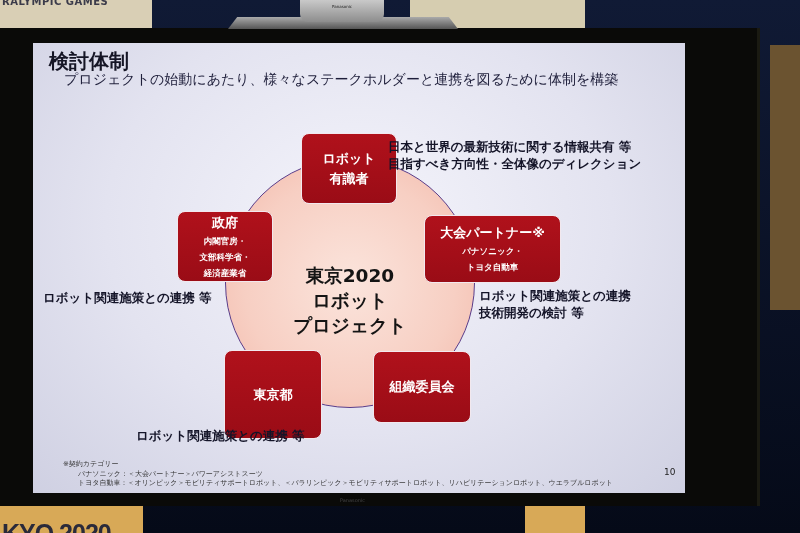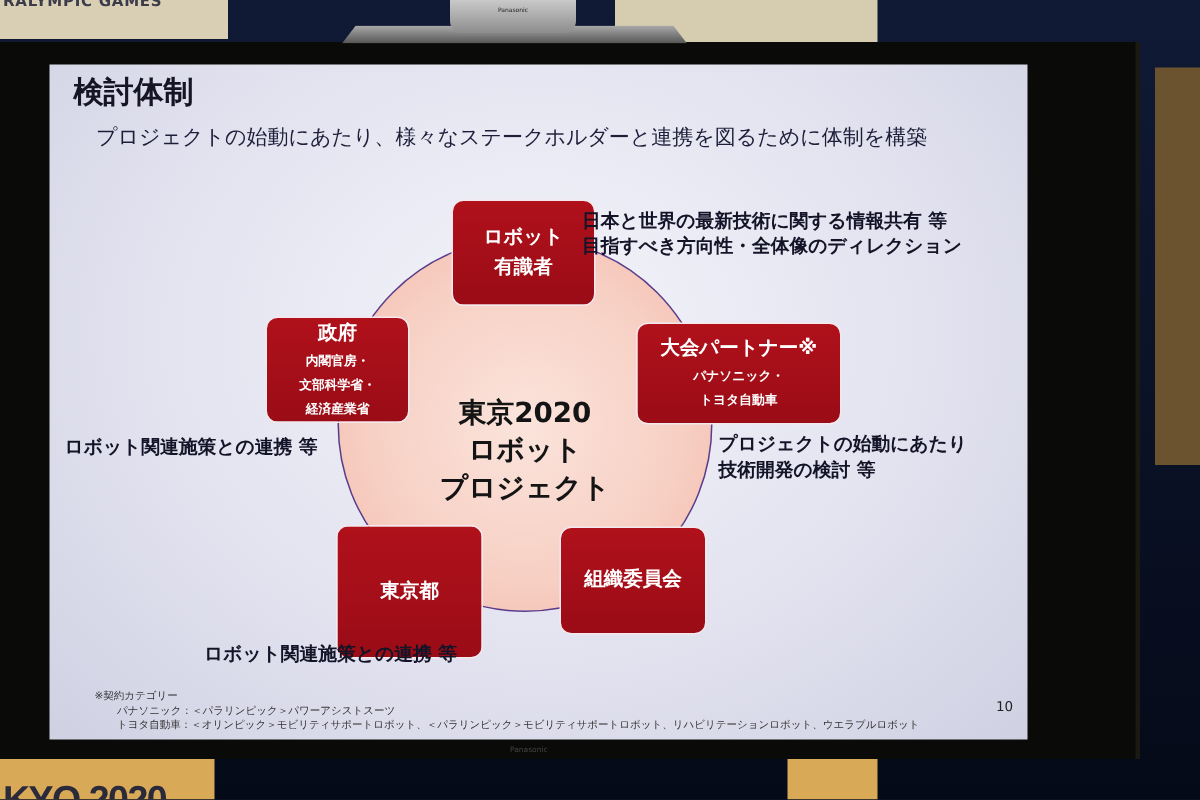--- a/index.html
+++ b/index.html
@@ -1,35 +1,35 @@
 <!DOCTYPE html>
 <html><head>
 <meta charset="utf-8">
 <style>
   * { box-sizing: border-box; margin: 0; padding: 0; }
   html, body { width: 800px; height: 533px; overflow: hidden; background: #0b1630; font-family: "DejaVu Sans", sans-serif; }
   .scene { position: relative; width: 800px; height: 533px; background: linear-gradient(#101a35, #050a18); }
-  .bg-panel-left { position: absolute; left: 0; top: 0; width: 152px; height: 26px; background: #d9cfb5; text-align: right; }
+  .bg-panel-left { position: absolute; left: 0; top: 0; width: 152px; height: 42px; background: #d9cfb5; text-align: right; }
   .bg-panel-left-text { position: absolute; left: 2px; top: -4px; font-size: 10px; color: #3b3b4a; letter-spacing: 0.5px; font-weight: bold; }
   .bg-panel-right { position: absolute; left: 410px; top: 0; width: 175px; height: 32px; background: #d6cdb0; }
   .camera { position: absolute; left: 228px; top: 0; width: 230px; height: 42px; }
   .cam-body { position: absolute; left: 72px; top: 0; width: 84px; height: 22px; background: linear-gradient(#c9c9c9, #8d8d8d); border-radius: 0 0 8px 8px; }
   .cam-brand { position: absolute; left: 0; right: 0; top: 4px; text-align: center; font-size: 4px; color: #222; }
   .cam-base { position: absolute; left: 0; top: 17px; width: 230px; height: 12px; background: linear-gradient(#aaa, #555); clip-path: polygon(4% 0, 96% 0, 100% 100%, 0 100%); }
   .monitor { position: absolute; left: 0; top: 28px; width: 760px; height: 478px; background: #0a0a08; border-right: 3px solid #1a1a12; }
   .monitor-brand { position: absolute; left: 340px; bottom: 3px; font-size: 5px; color: #444; }
   .bg-right-gold { position: absolute; left: 770px; top: 45px; width: 30px; height: 265px; background: #6b5330; }
   .bottom-left-panel { position: absolute; left: 0; top: 502px; width: 143px; height: 31px; background: #d8a957; }
   .bottom-left-text { position: absolute; left: 2px; top: 17px; font-size: 25px; font-weight: bold; color: #2a2a3a; letter-spacing: -1px; font-family: "Liberation Sans", sans-serif; }
   .bottom-right-panel { position: absolute; left: 525px; top: 502px; width: 60px; height: 31px; background: #d8a957; }
 
   .screen { position: absolute; left: 33px; top: 43px; width: 652px; height: 450px;
     background: radial-gradient(ellipse at 50% 40%, #f4f4fb 0%, #e3e3f0 55%, #cfd0e2 100%); overflow: hidden; }
   .slide-title { position: absolute; left: 16px; top: 5px; font-size: 20px; font-weight: bold; color: #151525; }
-  .slide-subtitle { position: absolute; left: 31px; top: 40px; font-size: 14px; color: #1e1e3a; }
+  .slide-subtitle { position: absolute; left: 31px; top: 28px; font-size: 14px; color: #1e1e3a; }
 
   .circle { position: absolute; left: 192px; top: 115px; width: 250px; height: 250px; border-radius: 50%;
     background: radial-gradient(circle at 50% 50%, #fbe4dc 0%, #f7cfc3 60%, #f2b7a8 100%); border: 1.5px solid #5a3d8a; }
   .center-label { position: absolute; left: 217px; top: 208px; width: 200px; text-align: center; font-size: 18.5px; font-weight: bold; color: #141414; line-height: 25px; margin-top: 12px; }
 
   .node { position: absolute; border-radius: 8px; background: linear-gradient(#b0111b, #9a0c16);
     border: 1.5px solid #f2e8ee; color: #fff; text-align: center; font-weight: bold; display: flex; flex-direction: column; justify-content: center; align-items: center; }
   .node .t { font-size: 13px; line-height: 20px; }
   .node .s { font-size: 8.5px; line-height: 16px; font-weight: bold; }
 
@@ -106,35 +106,35 @@
     <div class="desc d-gov">
       <div>ロボット関連施策との連携 等</div>
     </div>
 
     <div class="node n-partner">
       <div class="t">大会パートナー※</div>
       <div class="s">パナソニック・</div>
       <div class="s">トヨタ自動車</div>
     </div>
     <div class="desc d-partner">
-      <div>プロジェクトの始動にあたり</div>
+      <div>ロボット関連施策との連携</div>
       <div>技術開発の検討 等</div>
     </div>
 
     <div class="node n-tokyo">
       <div class="t">東京都</div>
     </div>
     <div class="desc d-tokyo">
       <div>ロボット関連施策との連携 等</div>
     </div>
 
     <div class="node n-org">
       <div class="t">組織委員会</div>
     </div>
 
     <div class="footnote">
       <div>※契約カテゴリー</div>
-      <div class="ind">パナソニック：＜パラリンピック＞パワーアシストスーツ</div>
+      <div class="ind">パナソニック：＜大会パートナー＞パワーアシストスーツ</div>
       <div class="ind">トヨタ自動車：＜オリンピック＞モビリティサポートロボット、＜パラリンピック＞モビリティサポートロボット、リハビリテーションロボット、ウエラブルロボット</div>
     </div>
     <div class="page-num">10</div>
   </div>
 </div>
 
 </body></html>

